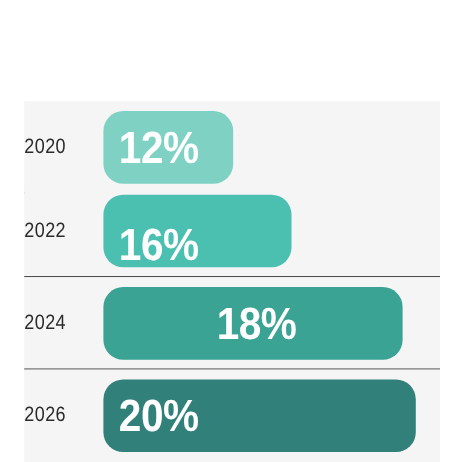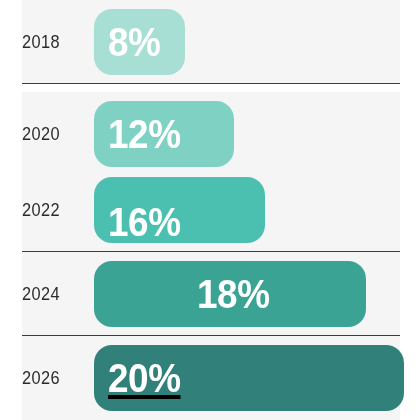--- a/index.html
+++ b/index.html
@@ -81,33 +81,25 @@
     transform: scaleX(0.9);
     transform-origin: left center;
     letter-spacing: -0.5px;
   }
 </style>
 </head>
 <body>
 
 <div id="chart">
 
-  <div class="row" style="top:0px;">
-    <div class="row-track"></div>
-    <div class="row-label">2018</div>
-    <div class="bar" style="width:91px;background:#a8dfd4;">
-      <span class="bar-value">8%</span>
-    </div>
-    <div class="row-rule"></div>
-  </div>
 
   <div class="row" style="top:92px;">
     <div class="row-track"></div>
     <div class="row-label">2020</div>
-    <div class="bar" style="width:140px;background:#7fd2c3;">
+    <div class="bar" style="width:118px;background:#7fd2c3;">
       <span class="bar-value">12%</span>
     </div>
     <div class="row-rule"></div>
   </div>
 
   <div class="row" style="top:168px;">
     <div class="row-track"></div>
     <div class="row-label">2022</div>
     <div class="bar" style="width:171px;background:#4cc0b0;align-items:flex-end;">
       <span class="bar-value">16%</span>
@@ -120,19 +112,19 @@
     <div class="row-label">2024</div>
     <div class="bar" style="width:272px;background:#3aa394;justify-content:center;">
       <span class="bar-value">18%</span>
     </div>
     <div class="row-rule"></div>
   </div>
 
   <div class="row" style="top:336px;padding-left:12px;">
     <div class="row-track"></div>
     <div class="row-label">2026</div>
-    <div class="bar" style="width:310px;background:#31817a;text-decoration:underline;">
+    <div class="bar" style="width:284px;background:#31817a;">
       <span class="bar-value">20%</span>
     </div>
 
   </div>
 
 </div>
 
 </body></html>

